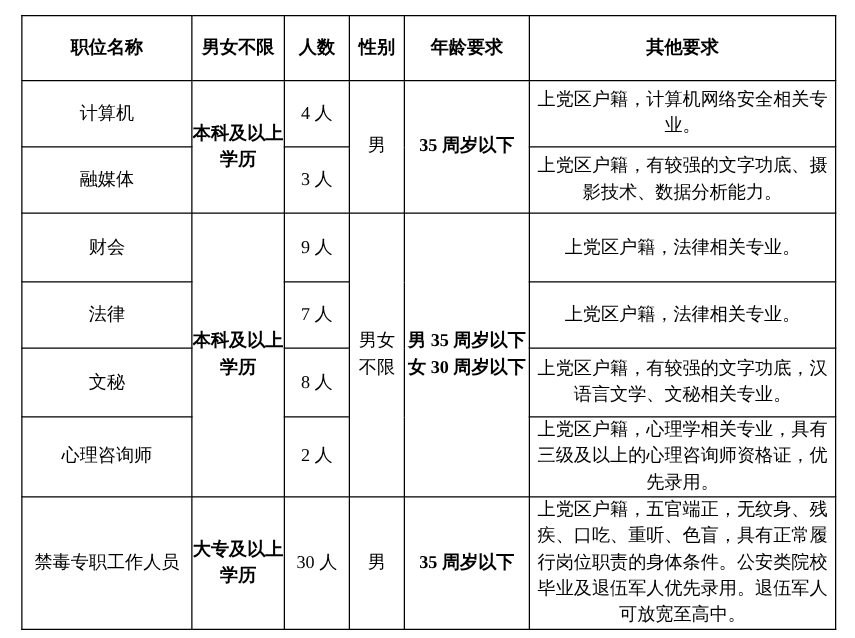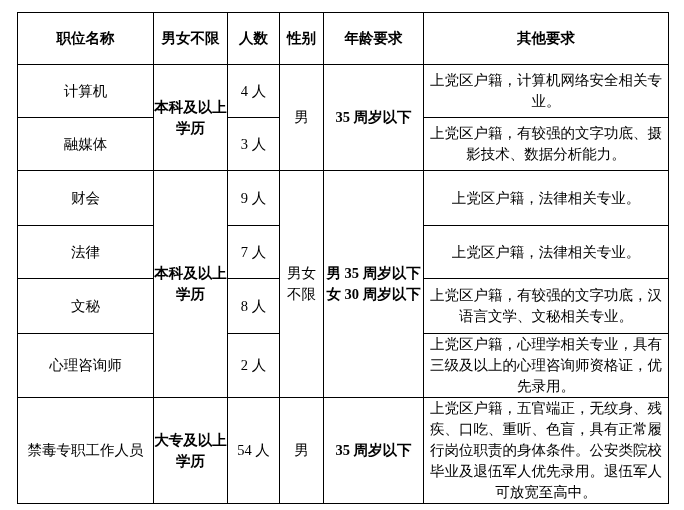--- a/index.html
+++ b/index.html
@@ -122,20 +122,20 @@
 
     <tr style="height:64px">
       <td>心理咨询师</td>
       <td>2 人</td>
       <td class="cell-other"><span class="bold-prefix">上党区户籍</span><span>，心理学相关专业，具有三级及以上的心理咨询师资格证，优先录用。</span></td>
     </tr>
 
     <tr style="height:103px">
       <td>禁毒专职工作人员</td>
       <td class="cell-education">大专及以上学历</td>
-      <td>54 人</td>
+      <td>30 人</td>
       <td>男</td>
       <td class="cell-age">35 周岁以下</td>
       <td class="cell-other"><span class="bold-prefix">上党区户籍，</span><span>五官端正，无纹身、残疾、口吃、重听、色盲，具有正常履行岗位职责的身体条件。公安类院校毕业及退伍军人优先录用。退伍军人可放宽至高中。</span></td>
     </tr>
   </tbody>
     </table>
 </div>
 
 </body></html>

